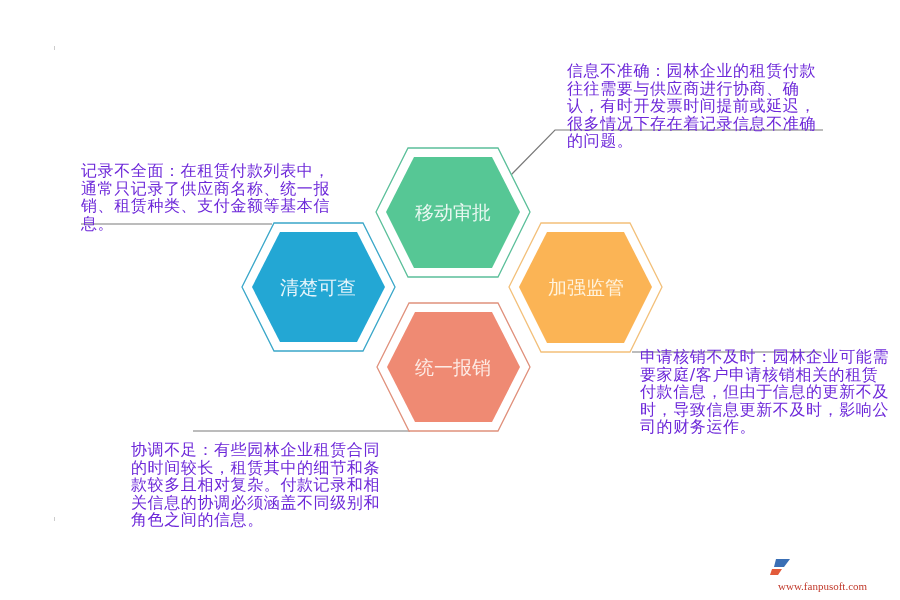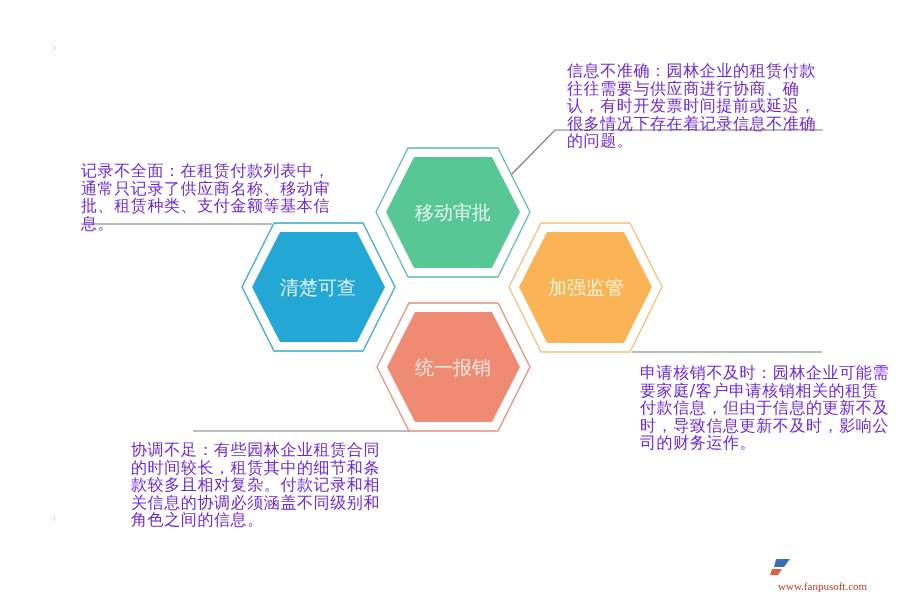--- a/index.html
+++ b/index.html
@@ -49,23 +49,23 @@
 
   <g>
     <polygon points="377,367 409,303 498,303 530,367 498,431 409,431" fill="#ffffff" stroke="#e0917c" stroke-width="1.3"></polygon>
     <polygon points="387,367 415,312 492,312 520,367 492,422 415,422" fill="#ef8a73"></polygon>
     <text class="hex-label" x="453" y="374" text-anchor="middle" fill="#fdebe5">统一报销</text>
   </g>
 </svg>
 
 <p class="note" style="left:567px; top:62px; width:252px;">信息不准确：园林企业的租赁付款往往需要与供应商进行协商、确认，有时开发票时间提前或延迟，很多情况下存在着记录信息不准确的问题。</p>
 
-<p class="note" style="left:81px; top:162px; width:262px;">记录不全面：在租赁付款列表中，通常只记录了供应商名称、移动审批、租赁种类、支付金额等基本信息。</p>
+<p class="note" style="left:81px; top:162px; width:262px;">记录不全面：在租赁付款列表中，通常只记录了供应商名称、统一报销、租赁种类、支付金额等基本信息。</p>
 
-<p class="note" style="left:640px; top:364px; width:252px;">申请核销不及时：园林企业可能需要家庭/客户申请核销相关的租赁付款信息，但由于信息的更新不及时，导致信息更新不及时，影响公司的财务运作。</p>
+<p class="note" style="left:640px; top:348px; width:252px;">申请核销不及时：园林企业可能需要家庭/客户申请核销相关的租赁付款信息，但由于信息的更新不及时，导致信息更新不及时，影响公司的财务运作。</p>
 
 <p class="note" style="left:131px; top:441px; width:262px;">协调不足：有些园林企业租赁合同的时间较长，租赁其中的细节和条款较多且相对复杂。付款记录和相关信息的协调必须涵盖不同级别和角色之间的信息。</p>
 
 <div class="tick" style="left:54px; top:46px;"></div>
 <div class="tick" style="left:54px; top:517px;"></div>
 
 <div class="logo">
   <svg class="logo-icon" viewBox="0 0 22 20">
     <polygon points="6,2 20,2 14,10 4,10" fill="#3a6fb5"></polygon>
     <polygon points="2,12 12,12 8,18 0,18" fill="#e25b3b"></polygon>

